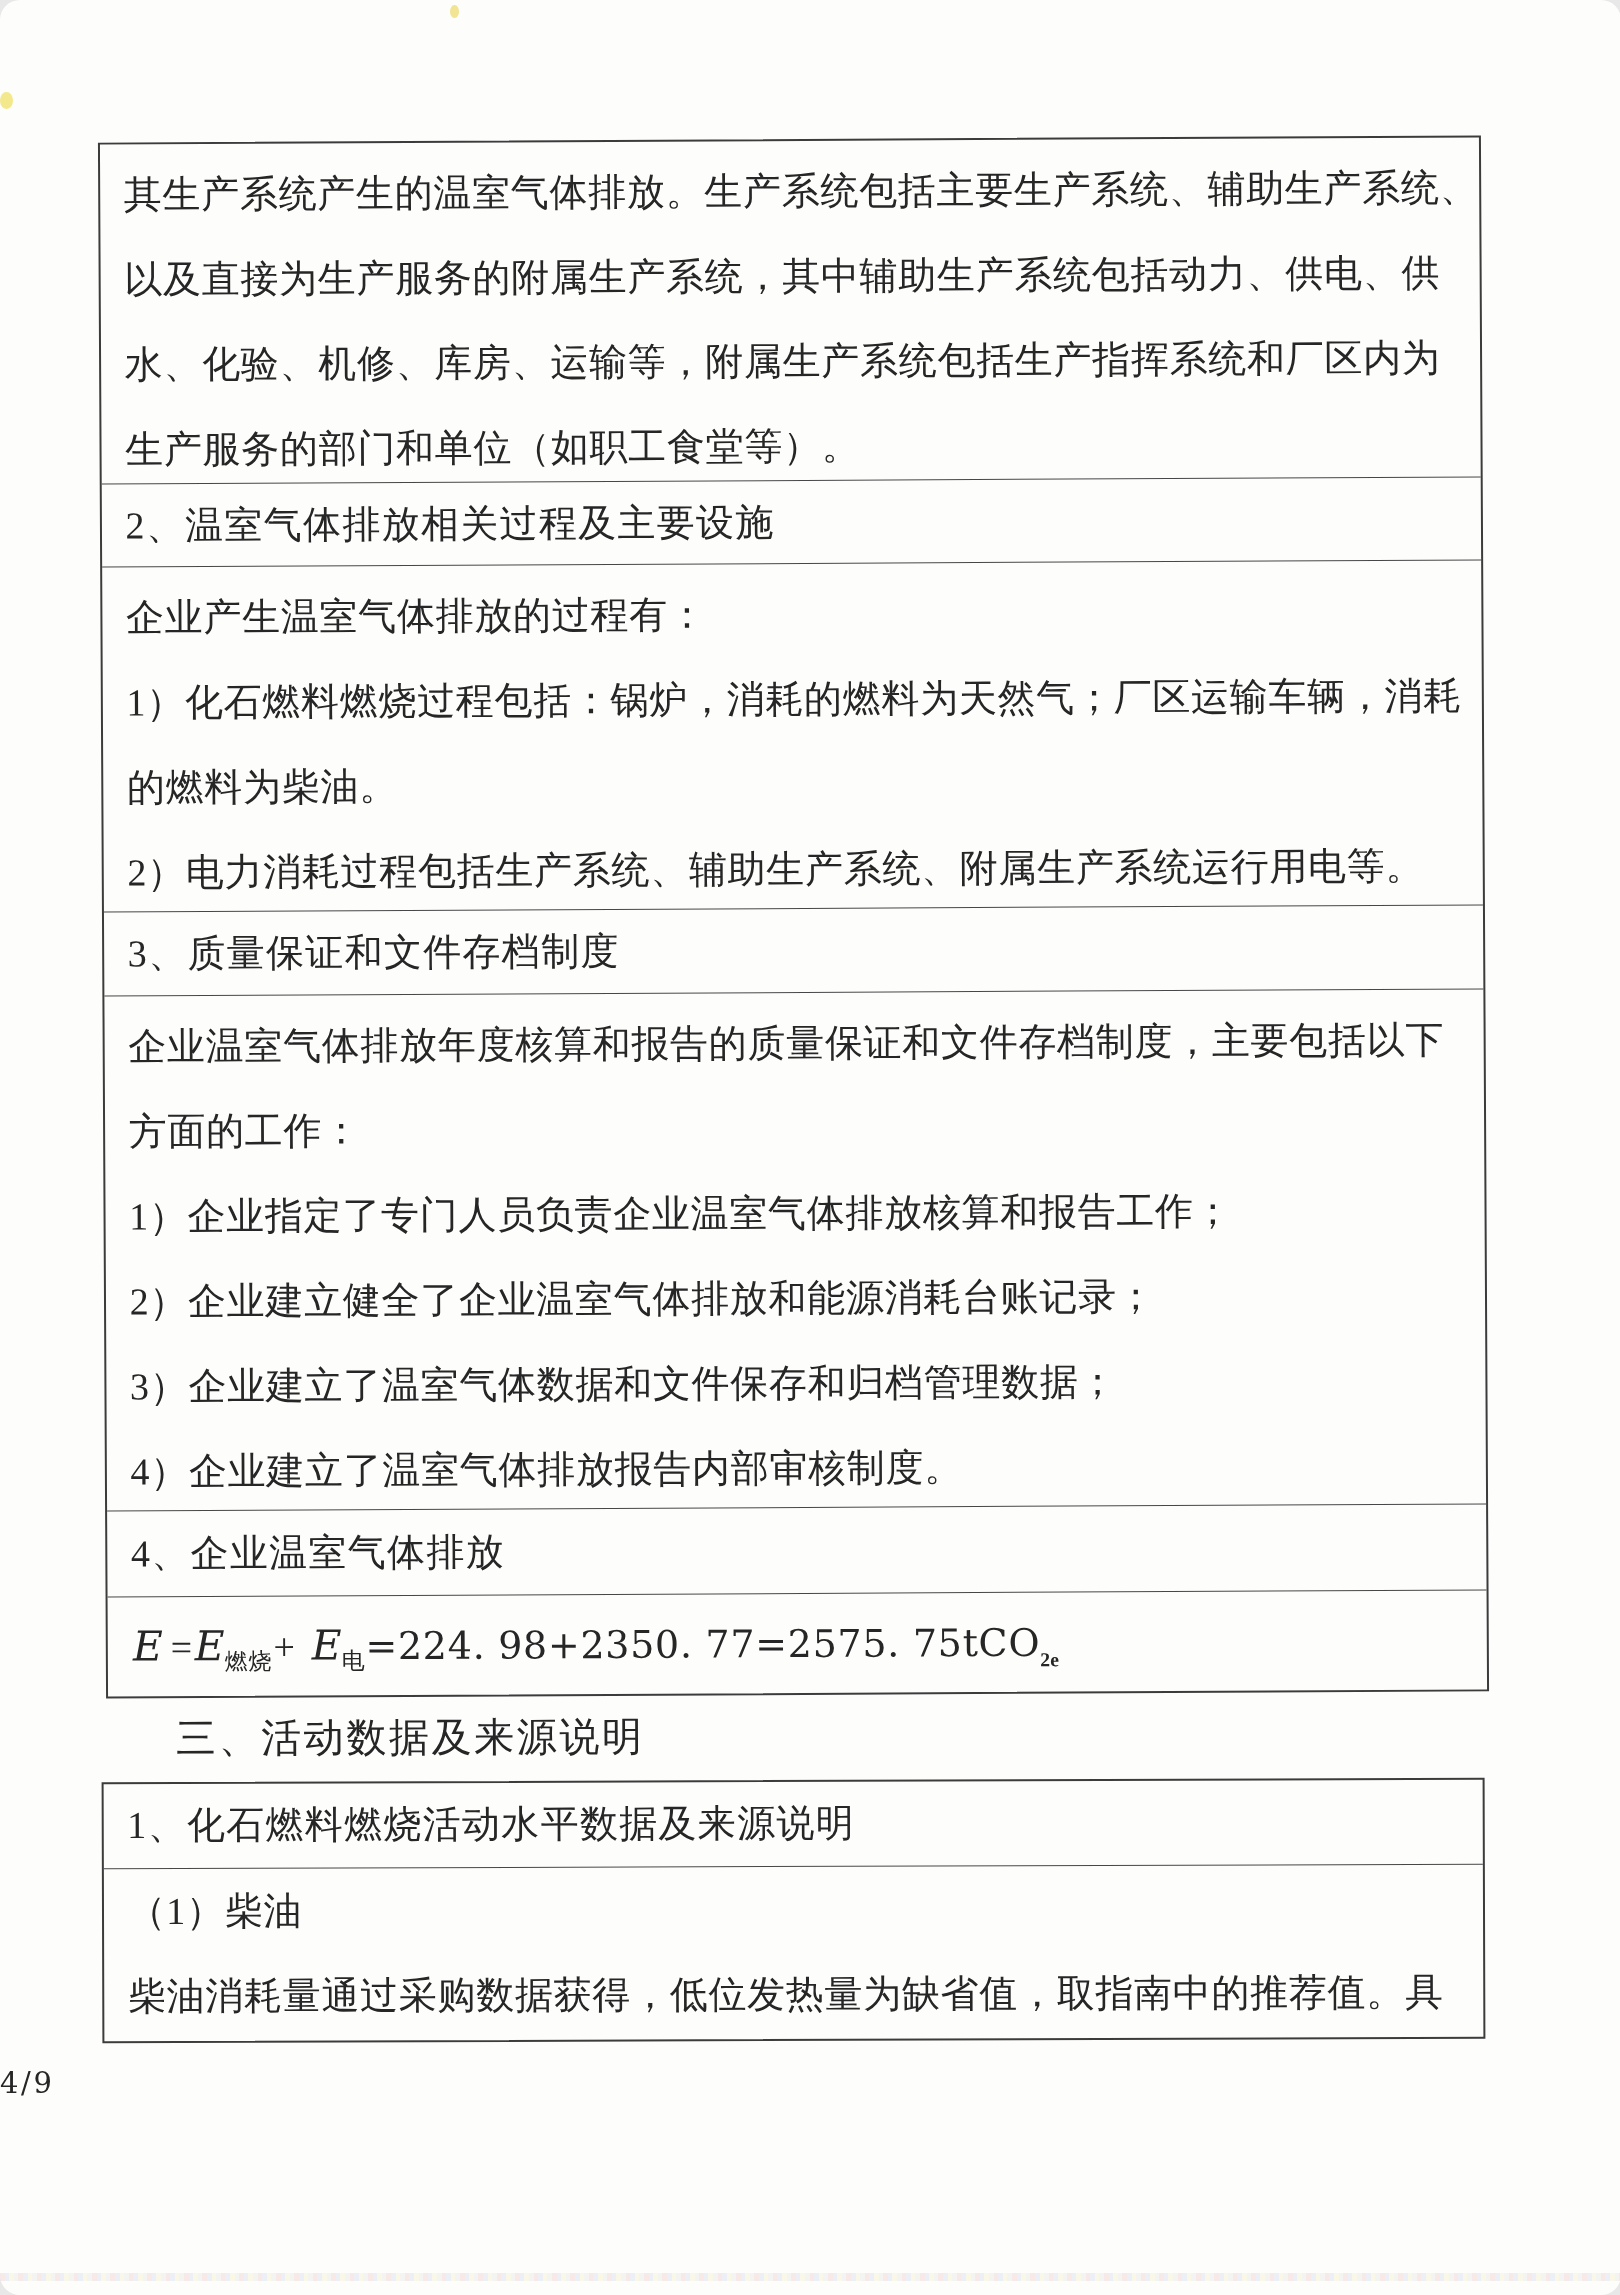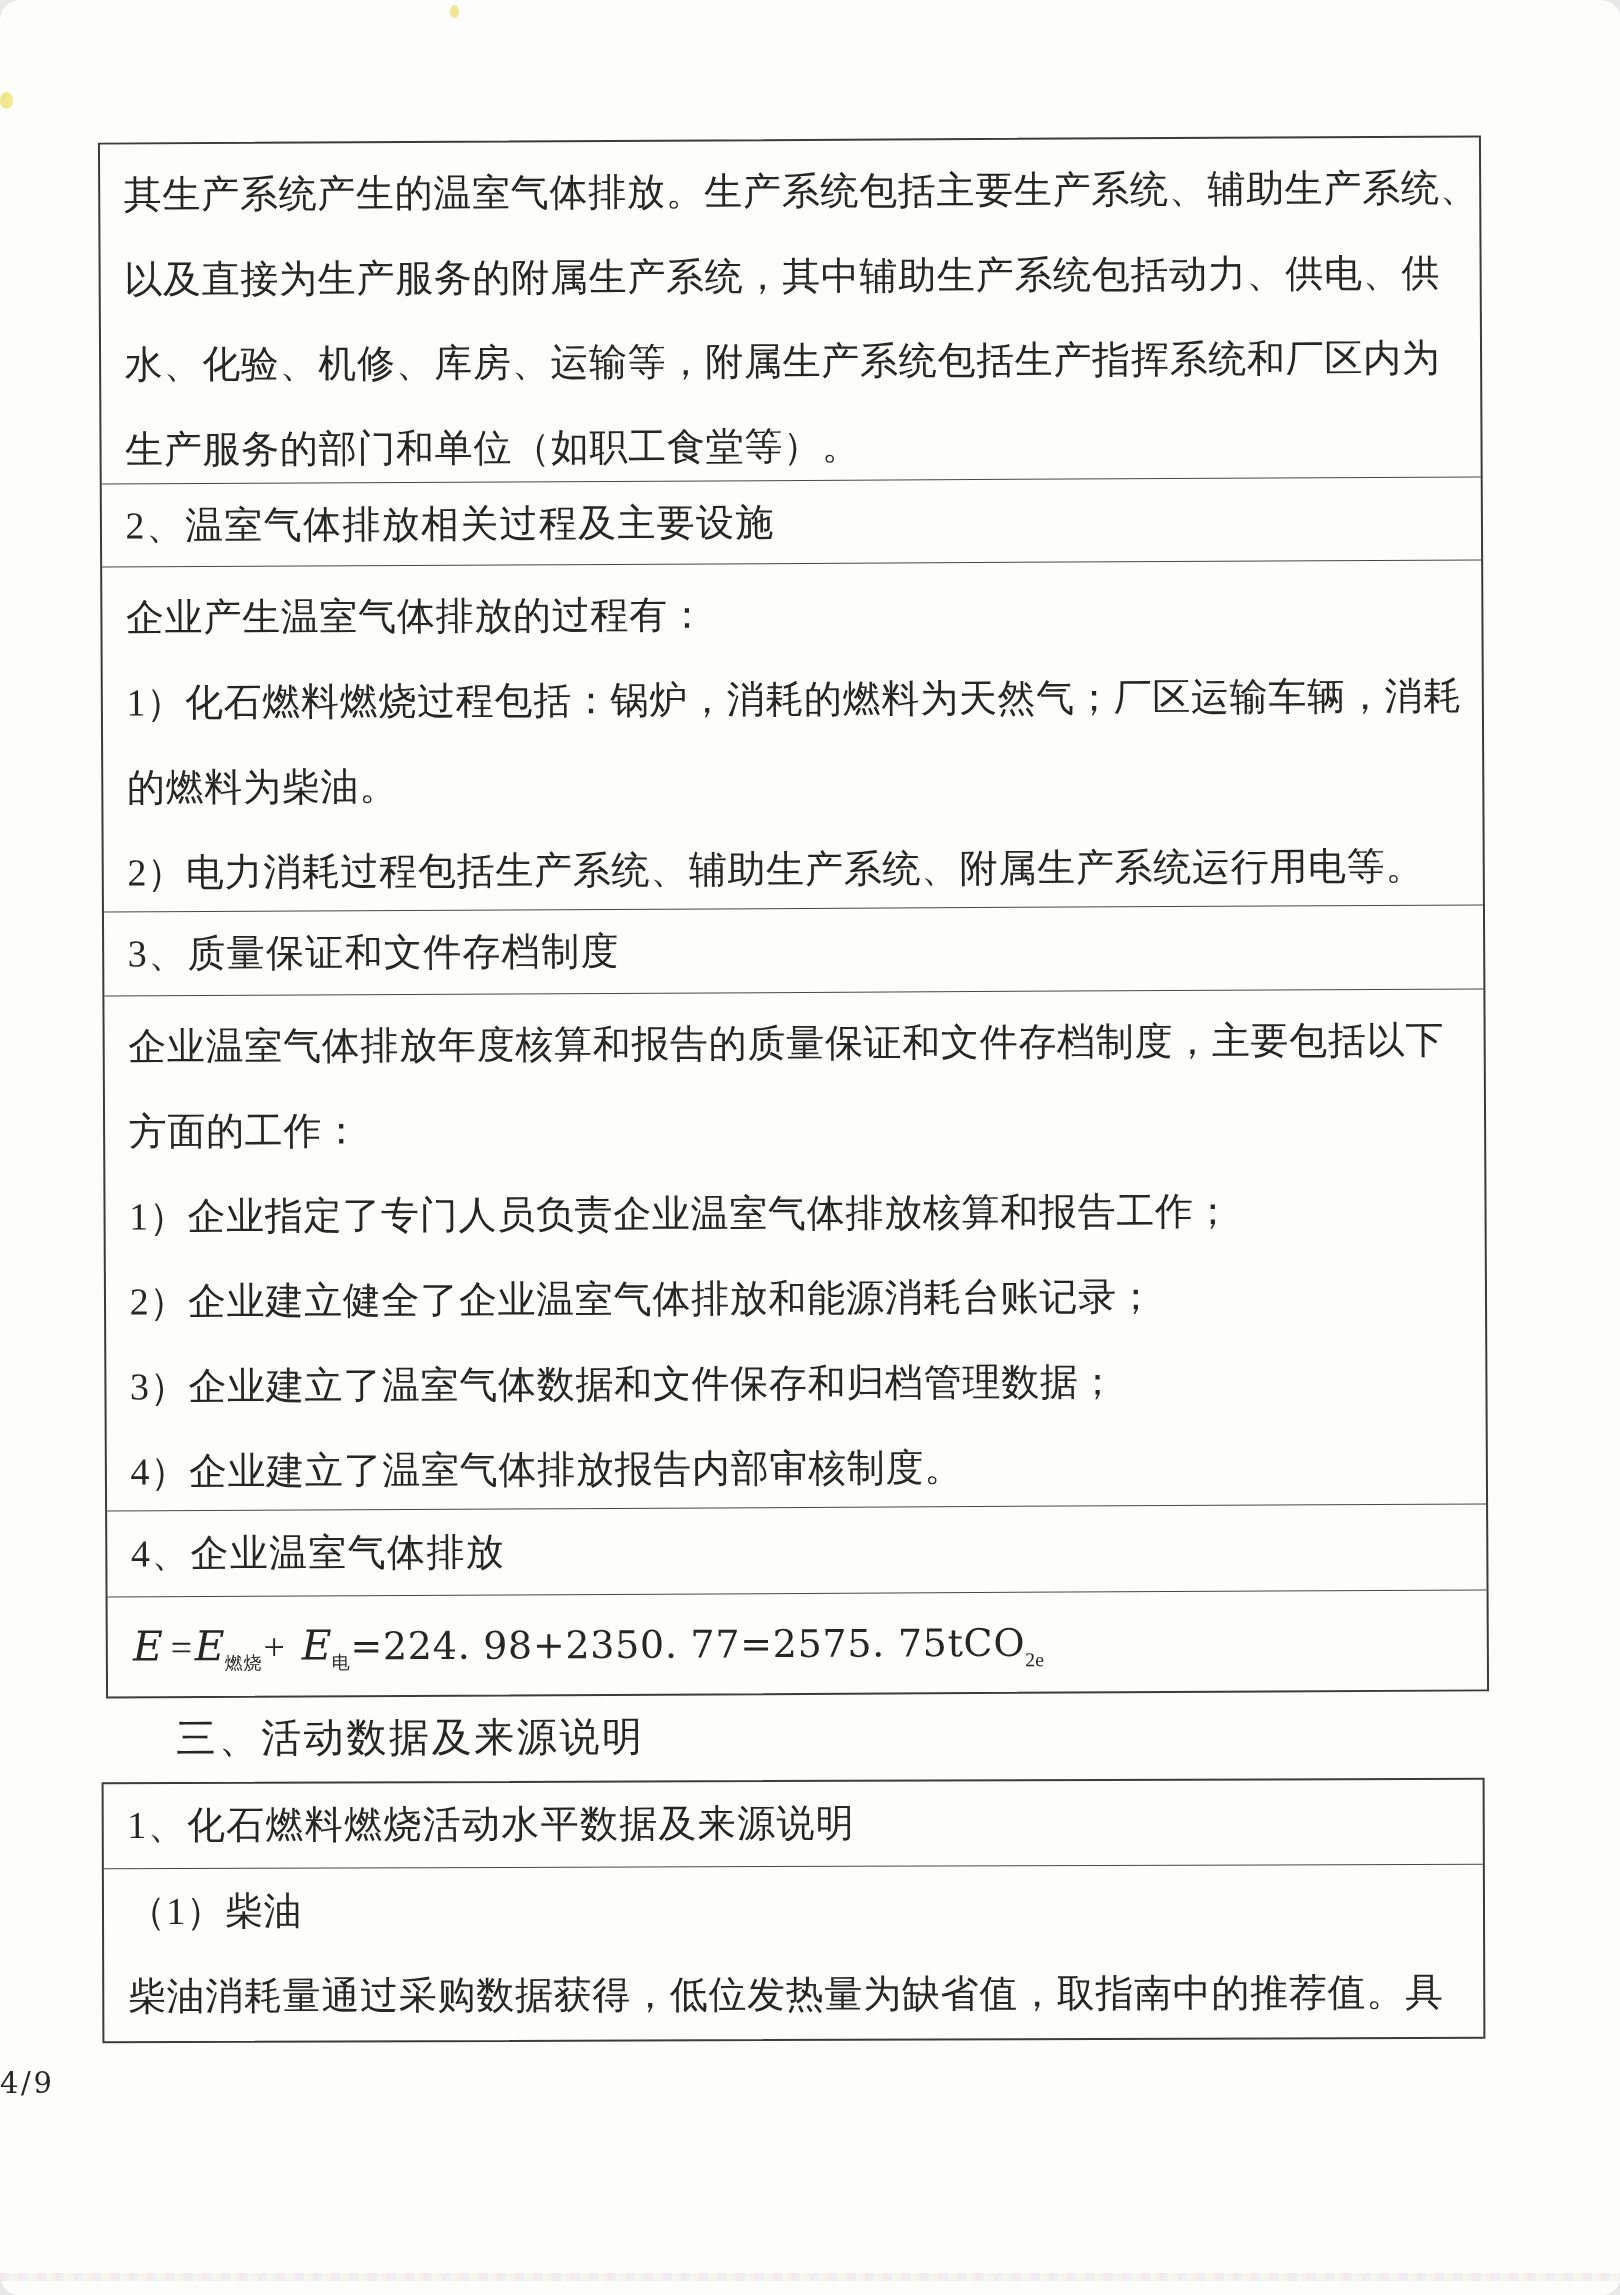--- a/index.html
+++ b/index.html
@@ -51,22 +51,22 @@
   .t1 .r6.hdr{line-height:85px;}
   .t2 .r1.hdr{line-height:83px;}
   .t2 .r2{padding:0 23.6px;}
   
   .formula-row{
     padding-left:25px;
     line-height:98px;font-size:38px;
     white-space:nowrap;
   }
   .fE{font-style:italic;font-size:41px;font-family:"DejaVu Serif","Liberation Serif",serif;}
-  .fSub{font-size:18px;vertical-align:-9.2px;letter-spacing:0.7px;}
-  .fSubLatin{font-size:19.7px;vertical-align:-10.5px;}
+  .fSub{font-size:23px;vertical-align:-9.2px;letter-spacing:0.7px;}
+  .fSubLatin{font-size:19.7px;vertical-align:-10.5px;font-weight:bold;}
   .fOp1{margin:0 2.6px 0 7.9px;}
   .fPlus{margin:0 17px 0 1.3px;}
   .fRest{font-family:"DejaVu Serif","Liberation Serif",serif;letter-spacing:0.7px;}
   
   .section-heading{
     position:absolute;left:176px;top:1715px;
     font-size:40px;letter-spacing:2.6px;line-height:1.15;
     transform:rotate(-0.2deg);
     white-space:nowrap;
   }

